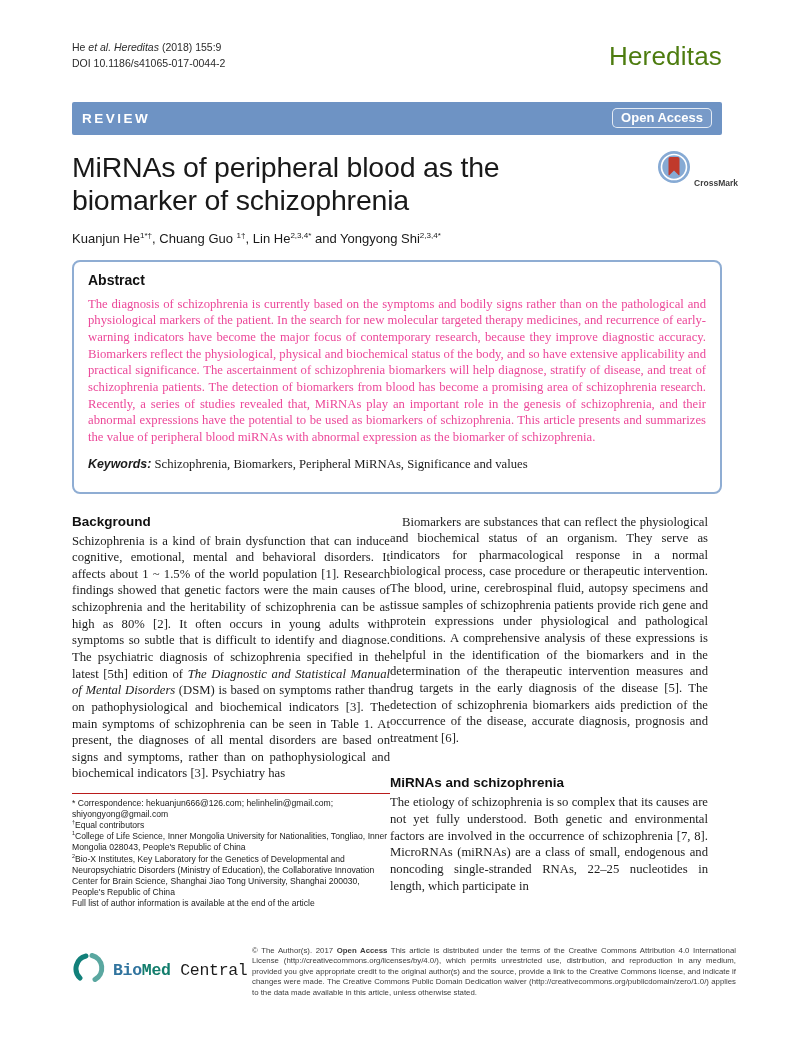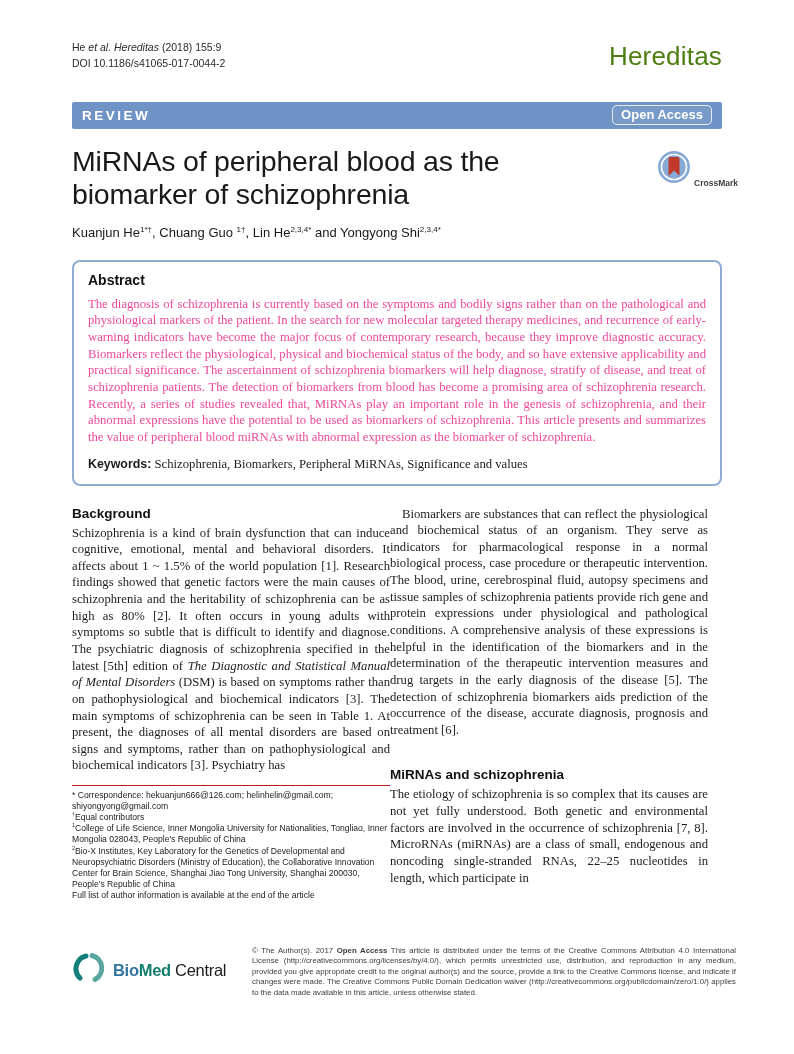--- a/index.html
+++ b/index.html
@@ -9,21 +9,21 @@
     margin:0 auto; box-sizing:border-box;
   }
 
   
   .masthead { display:flex; justify-content:space-between; align-items:flex-end; padding:40px 72px 0 72px; }
   .cite { font-family:"Liberation Sans", sans-serif; font-size:10.5px; line-height:1.5; color:#2b2b2b; }
   .journal-name { font-family:"Liberation Sans", sans-serif; font-size:26px; color:#4d7c0f; letter-spacing:0.2px; }
 
   
   .banner {
-    margin:30px 72px 0 72px; height:27px; background:#6e93c4; border-radius:2px;
+    margin:30px 72px 0 72px; height:33px; background:#6e93c4; border-radius:2px;
     display:flex; align-items:center; justify-content:space-between; padding:0 10px; box-sizing:border-box;
   }
   .banner .review {
     color:#fff; font-family:"Liberation Sans", sans-serif; font-weight:bold;
     font-size:13.5px; letter-spacing:2.5px;
   }
   .banner .open-access {
     color:#fff; font-family:"Liberation Sans", sans-serif; font-weight:bold; font-size:13px;
     border:1px solid rgba(255,255,255,0.8); border-radius:5px; padding:1px 8px 2px 8px;
     background:rgba(255,255,255,0.07);
@@ -37,47 +37,47 @@
   .title-block { margin:16px 72px 0 72px; }
   .article-title {
     font-family:"Liberation Sans", sans-serif; font-weight:normal; font-size:28.5px;
     line-height:1.18; color:#191919; margin:0; white-space:pre-line; letter-spacing:-0.2px; max-width:560px;
   }
   .authors { margin-top:13px; font-family:"Liberation Sans", sans-serif; font-size:13px; color:#191919; }
   .authors sup, .rich sup { font-size:0.62em; vertical-align:super; line-height:0; }
 
   
   .abstract-box {
-    margin:20px 72px 0 72px; border:2px solid #8fadd3; border-radius:8px;
-    padding:8px 14px 12px 14px;
+    margin:14px 72px 0 72px; border:2px solid #8fadd3; border-radius:8px;
+    padding:8px 14px 20px 14px;
   }
   .abstract-heading { font-family:"Liberation Sans", sans-serif; font-weight:bold; font-size:14px; margin:2px 0 8px 0; color:#111; }
   .abstract-body { font-size:12.7px; line-height:1.31; text-align:justify; color:#ec4899; }
   .keywords-line { margin-top:11px; font-size:12.7px; }
-  .keywords-label { font-family:"Liberation Sans", sans-serif; font-weight:bold; font-size:12.4px; }
+  .keywords-label { font-family:"Liberation Sans", sans-serif; font-weight:bold; font-size:12.4px;font-style:italic; }
 
   
   .columns { margin:20px 72px 0 72px; display:flex; height:396px; overflow:hidden; }
   .col { width:318px; display:flex; flex-direction:column; box-sizing:border-box; }
   .section-heading { font-family:"Liberation Sans", sans-serif; font-weight:bold; font-size:13.5px; margin:0 0 4px 0; color:#111; }
   .section-heading.mt { margin-top:29px; }
   .body-p { margin:0; font-size:12.7px; line-height:1.31; text-align:justify; }
   .body-p.ind { text-indent:12px; }
 
   
   .footnote-block {
     margin-top:auto; border-top:1px solid #b91c1c; padding-top:4px;
     font-family:"Liberation Sans", sans-serif; font-size:8.6px; line-height:1.3; color:#222;
   }
   .footnote-block .fn-line { margin:0; }
 
   
   .footer { position:absolute; left:72px; right:58px; top:946px; display:flex; gap:14px; align-items:flex-start; }
   .bmc-logo { display:flex; align-items:center; gap:5px; width:166px; flex:none; margin-top:4px; }
-  .bmc-wordmark { font-family:Liberation Sans, sans-serif; font-size:16.5px; letter-spacing:-0.3px; white-space:nowrap; }
+  .bmc-wordmark { font-family:Liberation Mono, monospace; font-size:16.5px; letter-spacing:-0.3px; white-space:nowrap; }
   .bmc-bio { color:#31749e; font-weight:bold; }
   .bmc-med { color:#127d6c; font-weight:bold; }
   .bmc-central { color:#1b1b1b; }
   .license { flex:1; font-family:"Liberation Sans", sans-serif; font-size:7.8px; line-height:1.34; color:#3c3c3c; text-align:justify; }
 </style>
 </head>
 <body>
 
 <div class="page">
 

